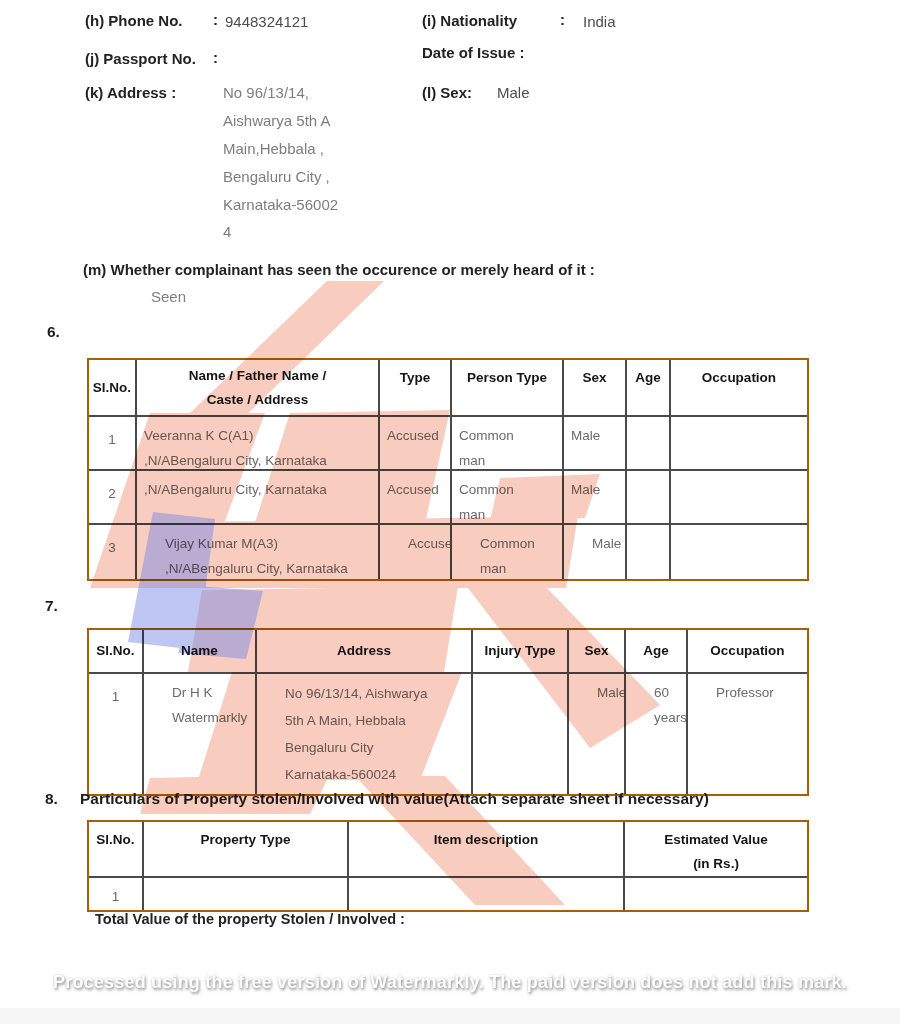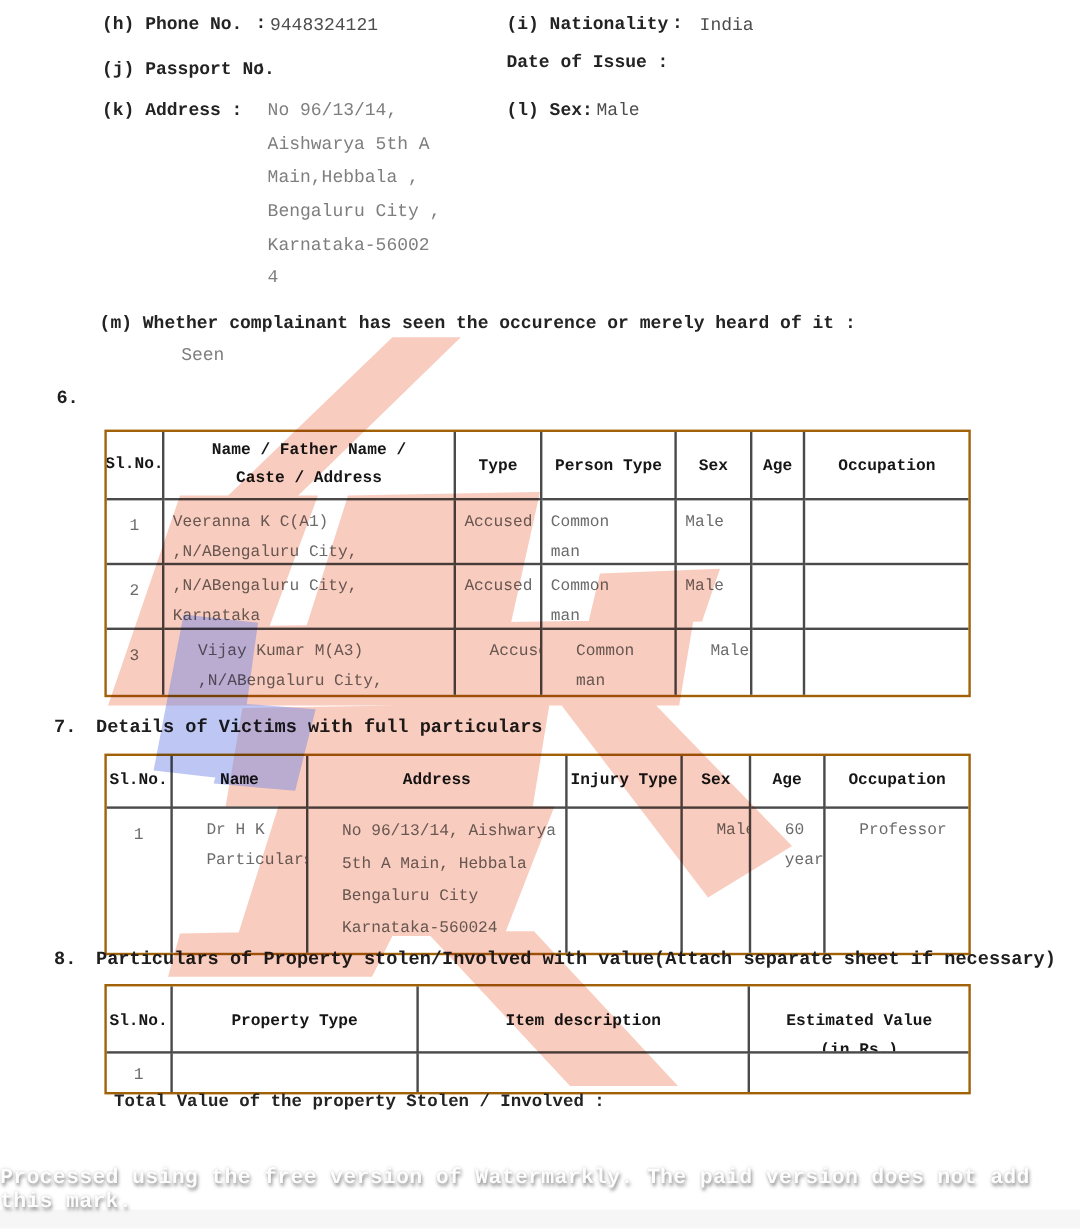--- a/index.html
+++ b/index.html
@@ -1,46 +1,46 @@
 <!DOCTYPE html>
 <html><head>
 <meta charset="utf-8">
 <style>
   html,body{margin:0;padding:0;background:#ffffff;}
   .page{
     position:relative;width:900px;height:1024px;background:#ffffff;overflow:hidden;
-    font-family:Liberation Mono, monospace;color:#222;
+    font-family:Liberation Sans, sans-serif;color:#222;
   }
   .abs{position:absolute;white-space:nowrap;}
   .lbl{font-size:15px;font-weight:bold;color:#232323;}
   .val-dark{font-size:15px;color:#4d4d4d;}
   .val-gray{font-size:15px;color:#7e7e7e;}
   .heading-num{font-size:15.5px;font-weight:bold;color:#1e1e1e;}
   .heading-text{font-size:15.5px;font-weight:bold;color:#1e1e1e;}
 
   
   .tbl{position:absolute;left:87px;width:722px;display:grid;border:2px solid #a16207;box-sizing:border-box;background:transparent;}
   .tbl-acc{top:358px;grid-template-columns:48px 243px 72px 112px 63px 44px 1fr;grid-template-rows:57px 54px 54px 54px;}
   .tbl-vic{top:628px;grid-template-columns:55px 113px 216px 96px 57px 62px 1fr;grid-template-rows:44px 120px;}
   .tbl-prop{top:820px;grid-template-columns:55px 205px 276px 1fr;grid-template-rows:56px 32px;}
   .c{border-right:2px solid #4a4a4a;border-bottom:2px solid #4a4a4a;box-sizing:border-box;overflow:hidden;}
   .c.lastcol{border-right:none;}
   .c.lastrow{border-bottom:none;padding-left:28px;}
-  .th{font-size:13.5px;font-weight:bold;color:#161616;display:flex;flex-direction:column;align-items:center;justify-content:flex-start;padding-top:18px;line-height:24px;text-align:center;}
+  .th{font-size:13.5px;font-weight:bold;color:#161616;display:flex;flex-direction:column;align-items:center;justify-content:flex-start;padding-top:6px;line-height:24px;text-align:center;}
   .th.vcenter{justify-content:center;padding-top:0;}
   .td{font-size:13.5px;color:#6b6b6b;padding:6px 4px 0 7px;line-height:25px;}
   .td.sl{text-align:center;padding-left:0;padding-right:0;padding-top:10px;}
   .td.addr{line-height:27px;}
 
   
   .wm-overlay{position:absolute;left:0;top:0;width:900px;height:1024px;mix-blend-mode:multiply;pointer-events:none;}
 
   
   .wm-text{
-    position:absolute;left:0;right:0;top:972px;text-align:left;
+    position:absolute;left:0;right:0;top:972px;text-align:center;
     font-size:18px;font-weight:bold;color:#fdfdfd;letter-spacing:0.2px;
     text-shadow:1px 2px 3px rgba(130,130,130,0.85), 0 0 2px rgba(160,160,160,0.5);
   }
   .bottom-strip{position:absolute;left:0;top:1008px;width:900px;height:16px;background:#f6f6f6;}
 </style>
 </head>
 <body>
 
 <div class="page">
 
@@ -121,35 +121,34 @@
     <div class="c td lastrow">
       <div>Common</div>
       <div>man</div>
     </div>
     <div class="c td lastrow">Male</div>
     <div class="c td lastrow"></div>
     <div class="c td lastcol lastrow"></div>
   </div>
 
   <span class="abs heading-num" style="left:45px;top:597px">7.</span>
-  <span class="abs heading-text" style="left:80px;top:597px">Details of Victims with full particulars</span>
 
   <div class="tbl tbl-vic">
     <div class="c th vcenter">Sl.No.</div>
     <div class="c th vcenter">Name</div>
     <div class="c th vcenter">Address</div>
     <div class="c th vcenter">Injury Type</div>
     <div class="c th vcenter">Sex</div>
     <div class="c th vcenter">Age</div>
     <div class="c th vcenter lastcol">Occupation</div>
 
     <div class="c td sl lastrow">1</div>
     <div class="c td lastrow">
       <div>Dr H K</div>
-      <div>Particulars</div>
+      <div>Watermarkly</div>
     </div>
     <div class="c td addr lastrow">
       <div>No 96/13/14, Aishwarya</div>
       <div>5th A Main, Hebbala</div>
       <div>Bengaluru City</div>
       <div>Karnataka-560024</div>
     </div>
     <div class="c td lastrow"></div>
     <div class="c td lastrow">Male</div>
     <div class="c td lastrow">

